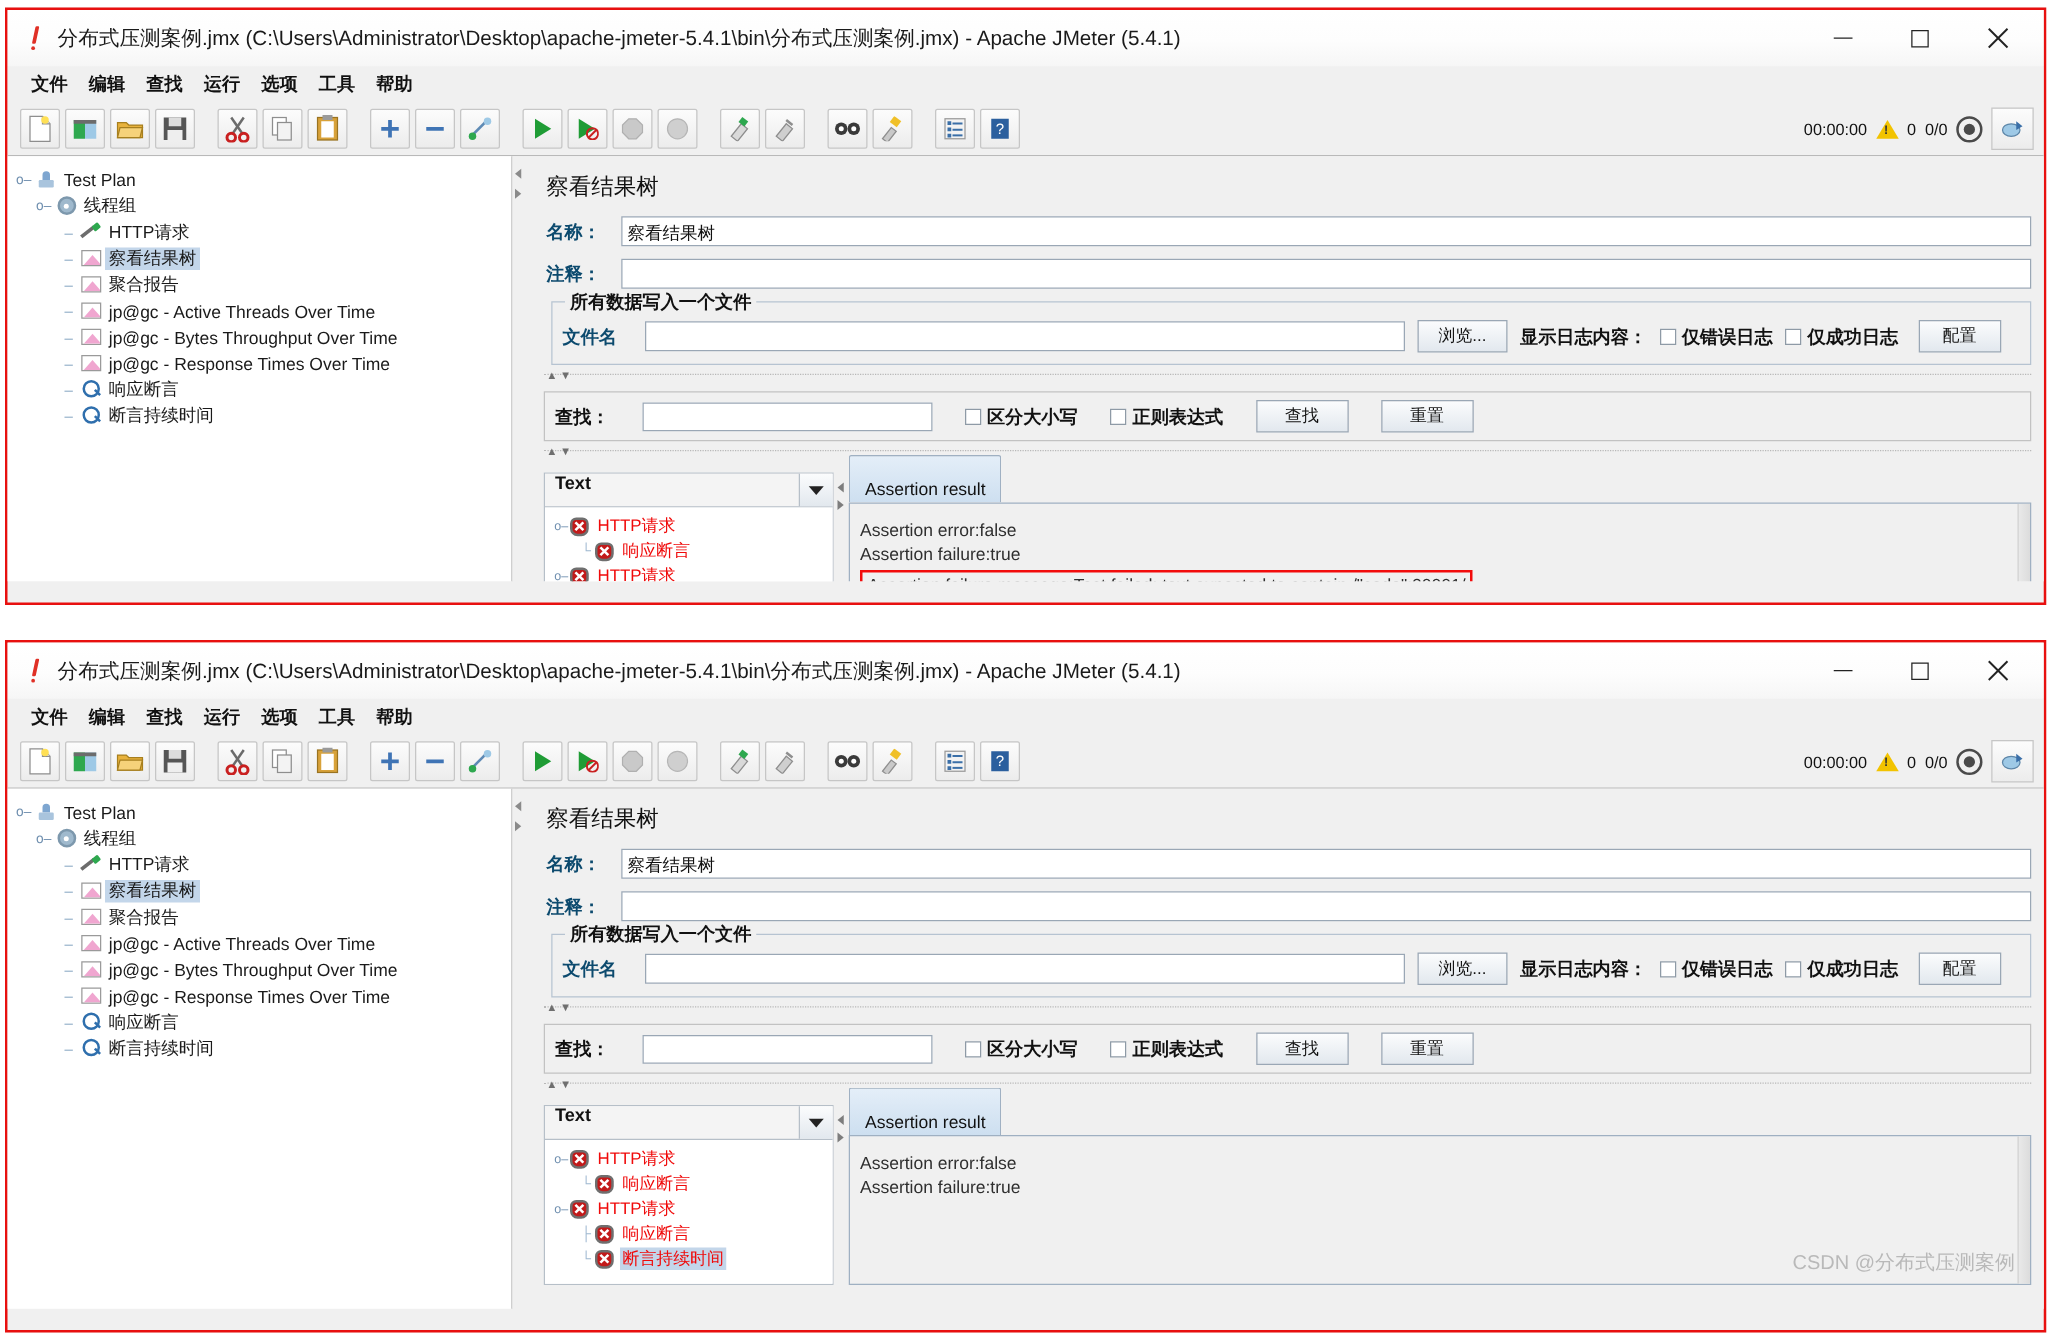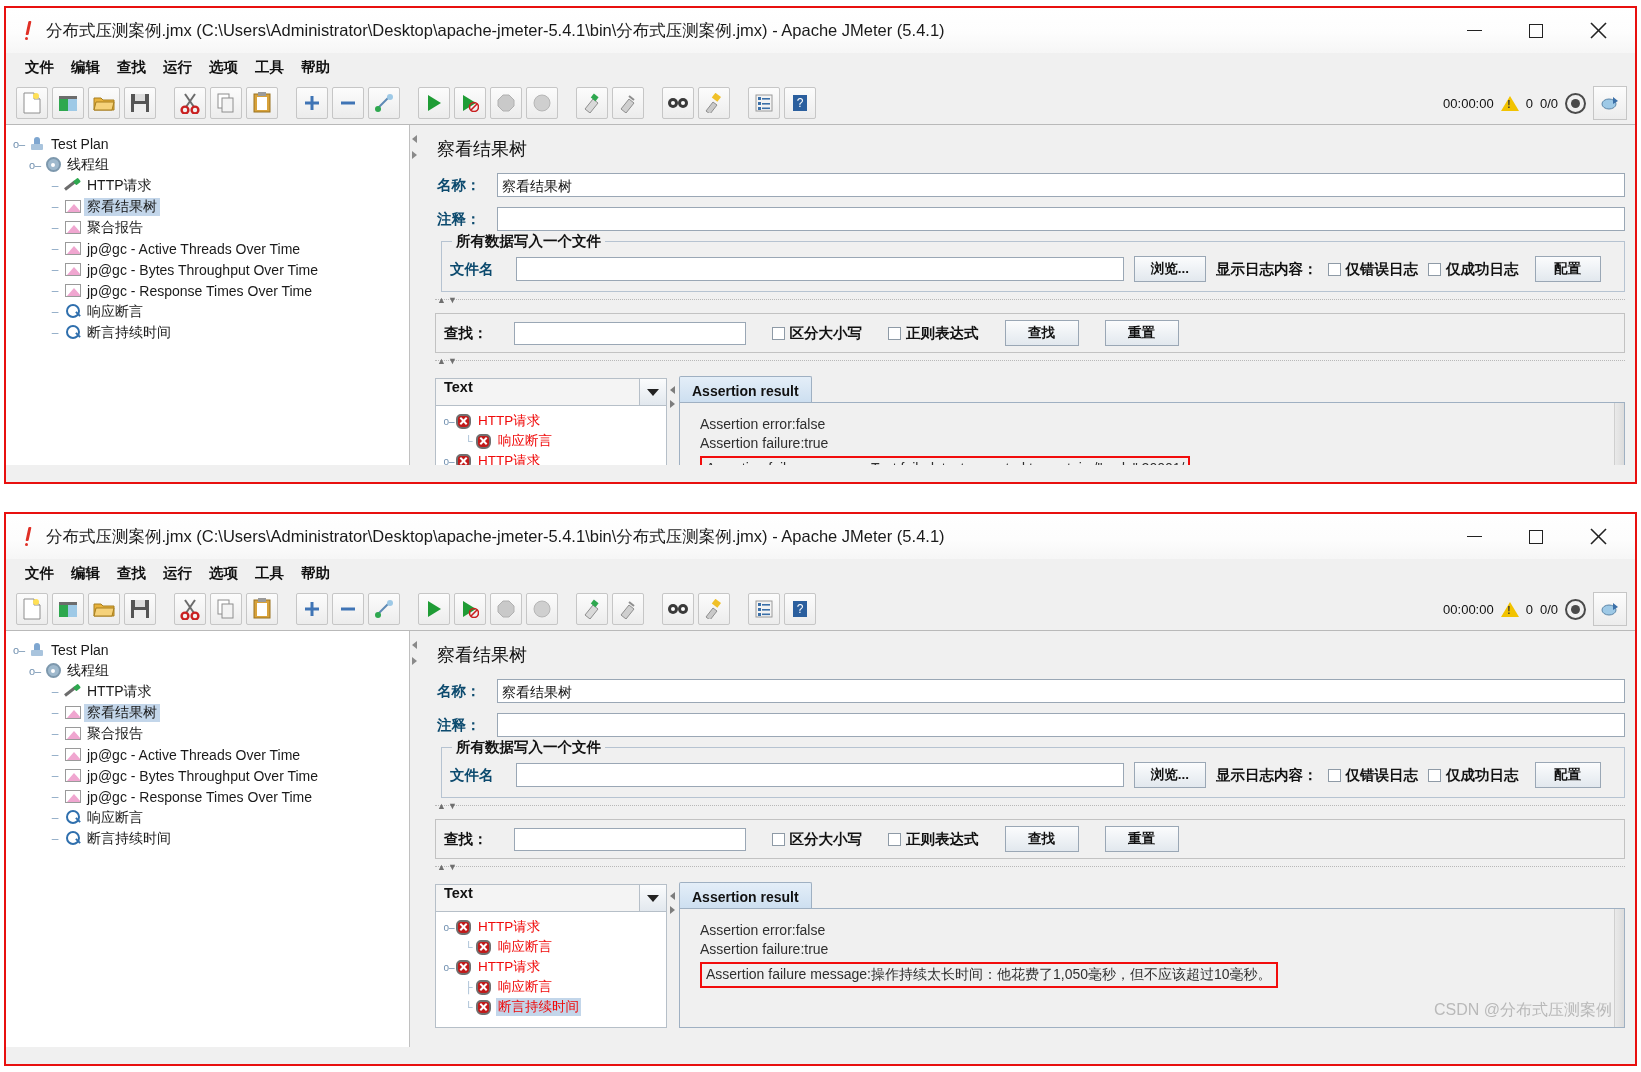--- a/index.html
+++ b/index.html
@@ -267,21 +267,21 @@
     top: -10px; left: 10px;
     background: #f0f0f0;
     padding: 0 4px;
     font-size: 14.5px; font-weight: bold; color: #111;
   }
   .file-row { display:flex; align-items:center; gap: 10px; }
   .file-row .flabel { width: 56px; }
   .btn {
     border: 1px solid #9aa7b5;
     background: linear-gradient(to bottom,#fbfcfd,#e2e8ee);
-    font-size: 13.5px; font-weight: bold; color: #111;
+    font-size: 13.5px; font-weight: normal; color: #111;
     padding: 3px 0;
     min-height: 25px;
     display: flex; align-items: center; justify-content: center;
     white-space: nowrap;
   }
   .lbl-bold { font-size:14.5px; font-weight:bold; color:#111; white-space:nowrap; }
   .cbox { display:flex; align-items:center; gap:5px; white-space:nowrap;text-align:center; }
   .cbox .box {
     width: 13px; height: 13px;
     border: 1px solid #8e9aa6;
@@ -384,38 +384,37 @@
   }
   .res-mid::before { top: 8px; border-right: 5px solid #7d7d7d; }
   .res-mid::after  { top: 22px; border-left: 5px solid #7d7d7d; }
 
   .res-right { flex: 1; display:flex; flex-direction: column; }
   .tabstrip { height: 24px; display:flex; align-items:flex-end; }
   .tab {
     border: 1px solid #9fb0c2;
     border-bottom: none;
     background: linear-gradient(to bottom,#e4eef8,#cddff0);
-    font-size: 14px; font-weight: bold; color: #111;
-    padding: 6px 12px 3px 12px;
+    font-size: 14px; font-weight: normal; color: #111;
+    padding: 18px 12px 3px 12px;
     border-radius: 2px 2px 0 0;
   }
   .tabbody {
     flex: 1;
     border: 1px solid #9fb0c2;
     background: #f0f0f0;
     padding: 12px 8px 0 8px;
     position: relative;
     overflow: hidden;
   }
   .aline {
     font-size: 14px;
     color: #2f2f2f;
     line-height: 19px;
     white-space: nowrap;
-    margin-left: 12px;
   }
   .hl-box {
     border: 2px solid #f20c0c;
     display: inline-block;
     padding: 1px 4px 2px 4px;
     margin-top: 3px;
     background: #f0f0f0;
   }
   .watermark {
     position: absolute;
@@ -1152,21 +1151,20 @@
 
           <div class="res-mid"></div>
 
           <div class="res-right">
             <div class="tabstrip">
               <div class="tab">Assertion result</div>
             </div>
             <div class="tabbody">
               <div class="aline">Assertion error:false</div>
               <div class="aline">Assertion failure:true</div>
-              <div class="aline hl-box">Assertion failure message:操作持续太长时间：他花费了1,050毫秒，但不应该超过10毫秒。</div>
               <div class="vscroll-stub"></div>
               <div class="watermark">CSDN @分布式压测案例</div>
             </div>
           </div>
         </div>
       </div>
     </div>
   </div>
 
 </div>

